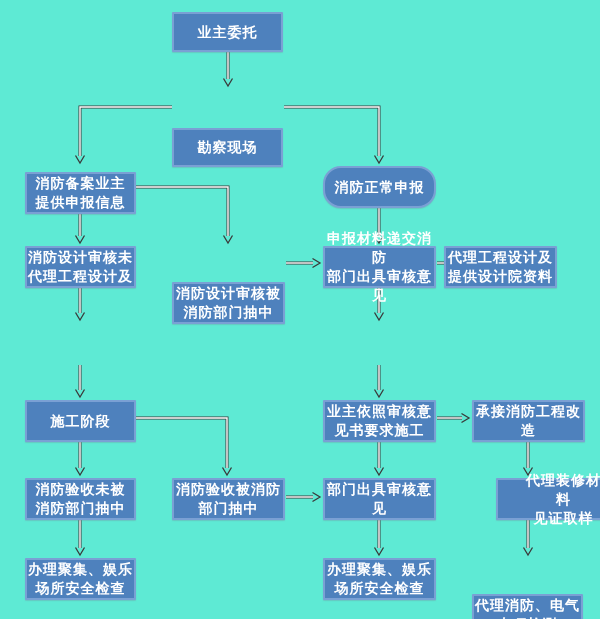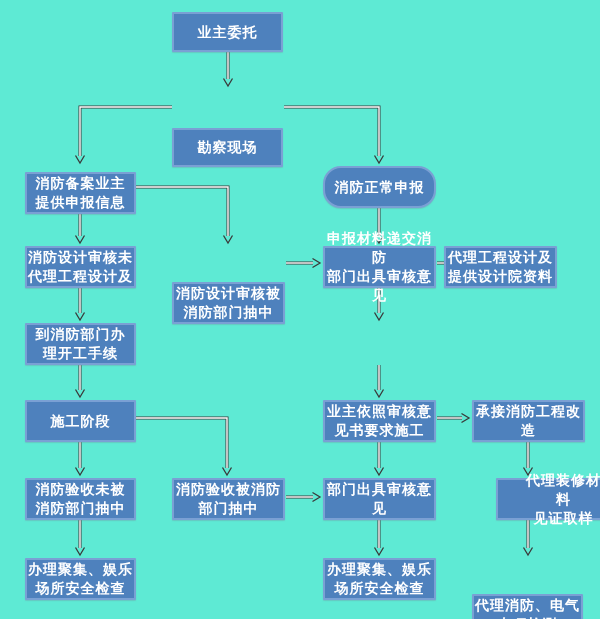--- a/index.html
+++ b/index.html
@@ -173,22 +173,20 @@
 提供申报信息</div>
   <div class="node" style="left:323px;top:166px;width:113px;height:42px;border-radius:18px;">消防正常申报</div>
   <div class="node" style="left:25px;top:246px;width:111px;height:42px;">消防设计审核未
 代理工程设计及</div>
   <div class="node" style="left:172px;top:246px;width:113px;height:42px;margin-top:36px;">消防设计审核被
 消防部门抽中</div>
   <div class="node" style="left:323px;top:246px;width:113px;height:42px;">申报材料递交消防
 部门出具审核意见</div>
   <div class="node" style="left:444px;top:246px;width:113px;height:42px;">代理工程设计及
 提供设计院资料</div>
-  <div class="node" style="left:25px;top:323px;width:111px;height:42px;">到消防部门办
-理开工手续</div>
   <div class="node" style="left:323px;top:400px;width:113px;height:42px;">业主依照审核意
 见书要求施工</div>
   <div class="node" style="left:25px;top:400px;width:111px;height:42px;">施工阶段</div>
   <div class="node" style="left:472px;top:400px;width:113px;height:42px;">承接消防工程改造</div>
   <div class="node" style="left:25px;top:478px;width:111px;height:42px;">消防验收未被
 消防部门抽中</div>
   <div class="node" style="left:172px;top:478px;width:113px;height:42px;">消防验收被消防
 部门抽中</div>
   <div class="node" style="left:323px;top:478px;width:113px;height:42px;">部门出具审核意见</div>
   <div class="node" style="left:496px;top:478px;width:111px;height:42px;padding-left:24px;">代理装修材料

